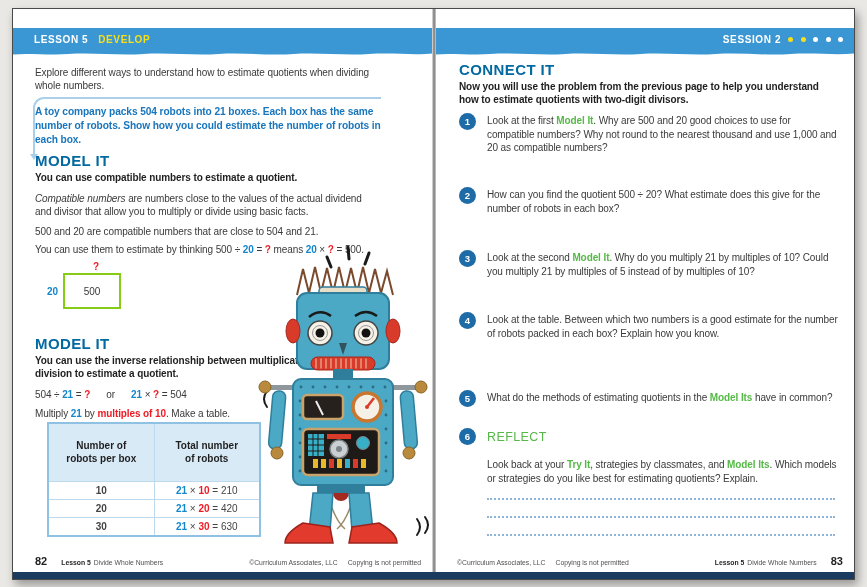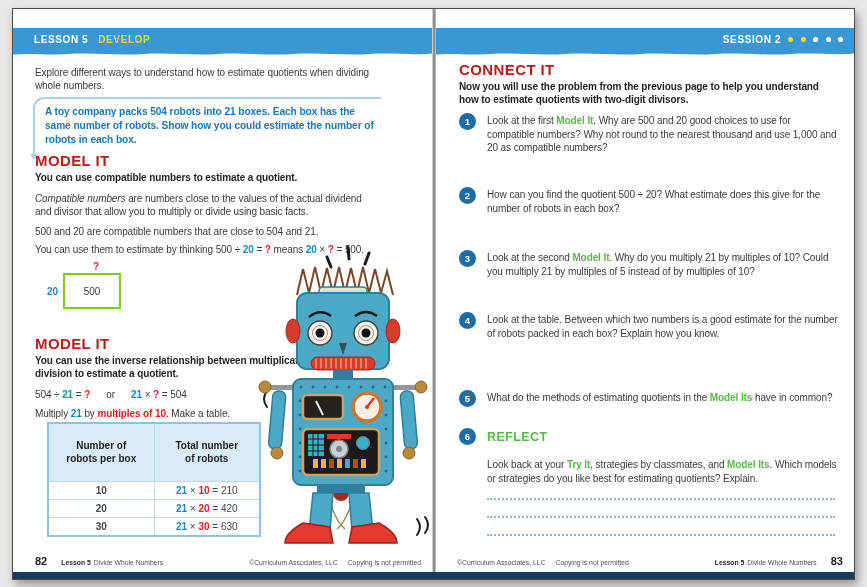--- a/index.html
+++ b/index.html
@@ -14,29 +14,29 @@
   .navy-edge { position:absolute; left:0; top:563px; width:843px; height:9px; background:#1a3a5f; }
 
   .band { position:absolute; top:19px; left:0; right:0; height:23px; background:#3b97d3;
           color:#fff; font-weight:bold; font-size:10px; letter-spacing:.6px; line-height:23px; }
   .band-wave { position:absolute; top:42px; left:0; width:100%; height:7px; display:block; }
   .band .lesson { margin-left:21px; }
   .band .mode { margin-left:10px; color:#f7df1c; }
   .band-right { text-align:right; padding-right:13px; }
   .dot { display:inline-block; width:5px; height:5px; border-radius:50%; margin-left:4px; vertical-align:1px; }
 
-  .green-head { color:#b91c1c; font-weight:bold; font-size:15px; letter-spacing:.4px; }
+  .green-head { color:#0369a1; font-weight:bold; font-size:15px; letter-spacing:.4px; }
   .body-txt { font-size:10px; line-height:1.34; color:#3a3a3a; letter-spacing:-.1px; }
   .bold-dark { font-weight:bold; color:#1f1f1f; }
   .acc-b { color:#1386cc; font-weight:bold; }
   .acc-r { color:#ed1c24; font-weight:bold; }
   .acc-g { color:#56b947; font-weight:bold; }
   .abs { position:absolute; }
 
-  .problem { position:absolute; left:20px; top:88px; width:348px; padding:6px 0 8px 10px;
+  .problem { position:absolute; left:20px; top:88px; width:348px; padding:6px 0 8px 0;
              border-left:2px solid #a9cfe9; border-top:2px solid #a9cfe9; border-top-left-radius:11px;
              color:#1976bc; font-weight:bold; font-size:10.2px; line-height:1.38; letter-spacing:-.1px; }
   .problem-arrow { position:absolute; left:-5px; bottom:-5px; width:0; height:0;
              border-left:4px solid transparent; border-right:4px solid transparent; border-top:6px solid #a9cfe9; }
 
   .diagram { position:absolute; left:24px; top:252px; font-size:10px; }
   .d-q { margin-left:30px; width:58px; text-align:center; margin-bottom:1px; }
   .d-row { display:flex; align-items:center; }
   .d-divisor { width:26px; text-align:right; padding-right:5px; }
   .d-box { width:58px; height:36px; border:2px solid #84cc16; display:flex; align-items:center;
@@ -55,21 +55,21 @@
   .pg-num { font-size:11px; font-weight:bold; color:#1f1f1f; }
   .foot-lesson { font-weight:bold; color:#1f1f1f; margin-left:14px; }
   .foot-title { margin-left:3px; }
   .foot-right { margin-left:auto; }
   .foot-gap { margin-left:10px; }
 
   .q { position:absolute; left:24px; width:380px; display:flex; }
   .q-num { flex:0 0 17px; height:17px; border-radius:50%; background:#1d6ba7; color:#fff;
            font-weight:bold; font-size:9.5px; line-height:17px; text-align:center; margin-top:-1px; }
   .q-text { margin-left:11px; width:352px; font-size:10px; line-height:1.36; color:#3a3a3a; letter-spacing:-.1px; }
-  .reflect-head { color:#56b947; font-weight:bold; font-size:12.5px; letter-spacing:.4px; }
+  .reflect-head { color:#56b947; font-weight:normal; font-size:12.5px; letter-spacing:.4px; }
   .ans-line { height:0; border-bottom:2px dotted #8fb4d9; width:348px; }
   .ans-line.first { margin-top:13px; }
   .ans-line + .ans-line { margin-top:16px; }
 </style>
 </head>
 <body>
 
 <div class="book">
 
   <div class="page page-left">

